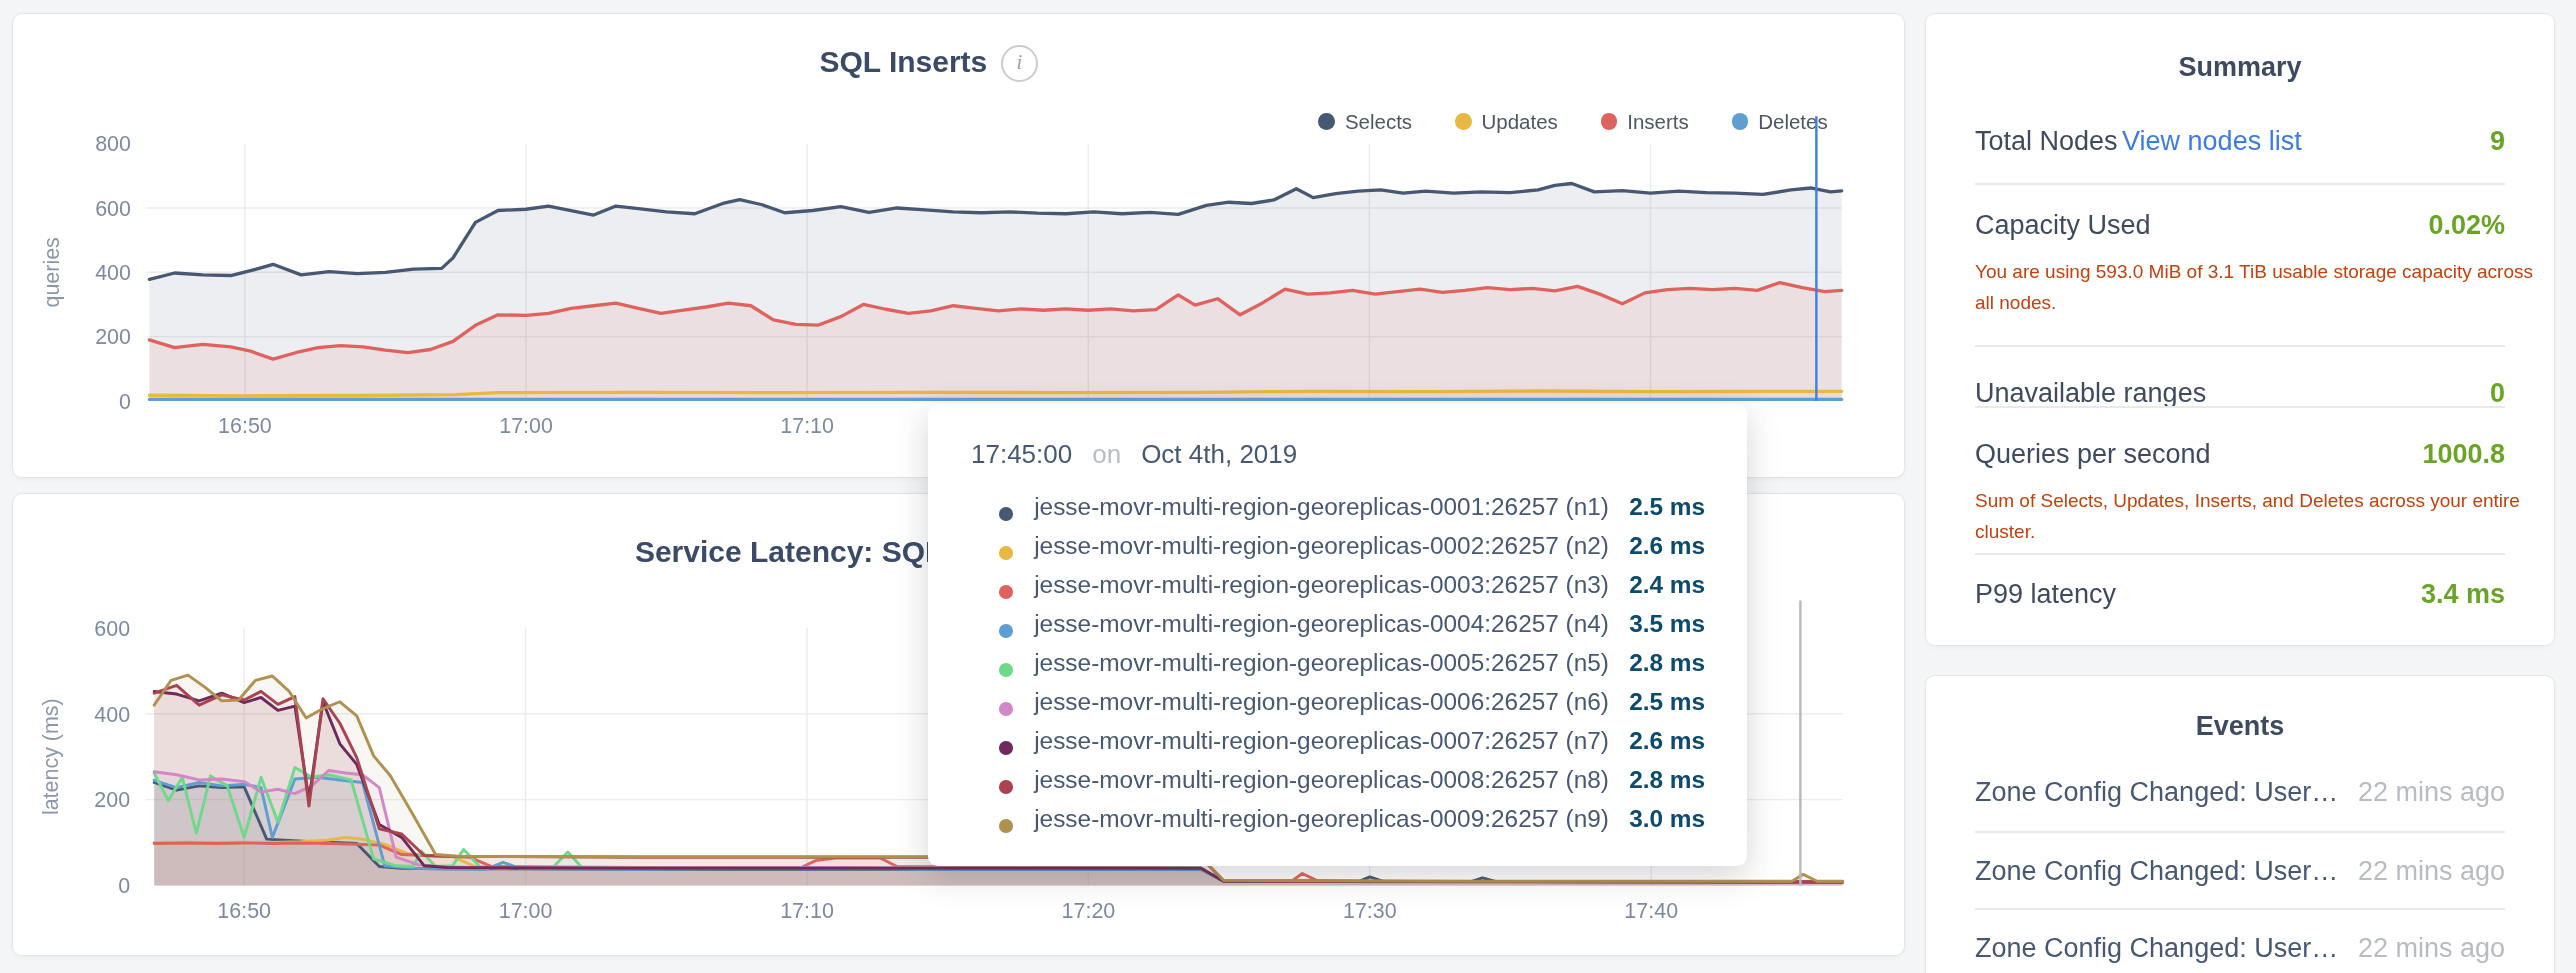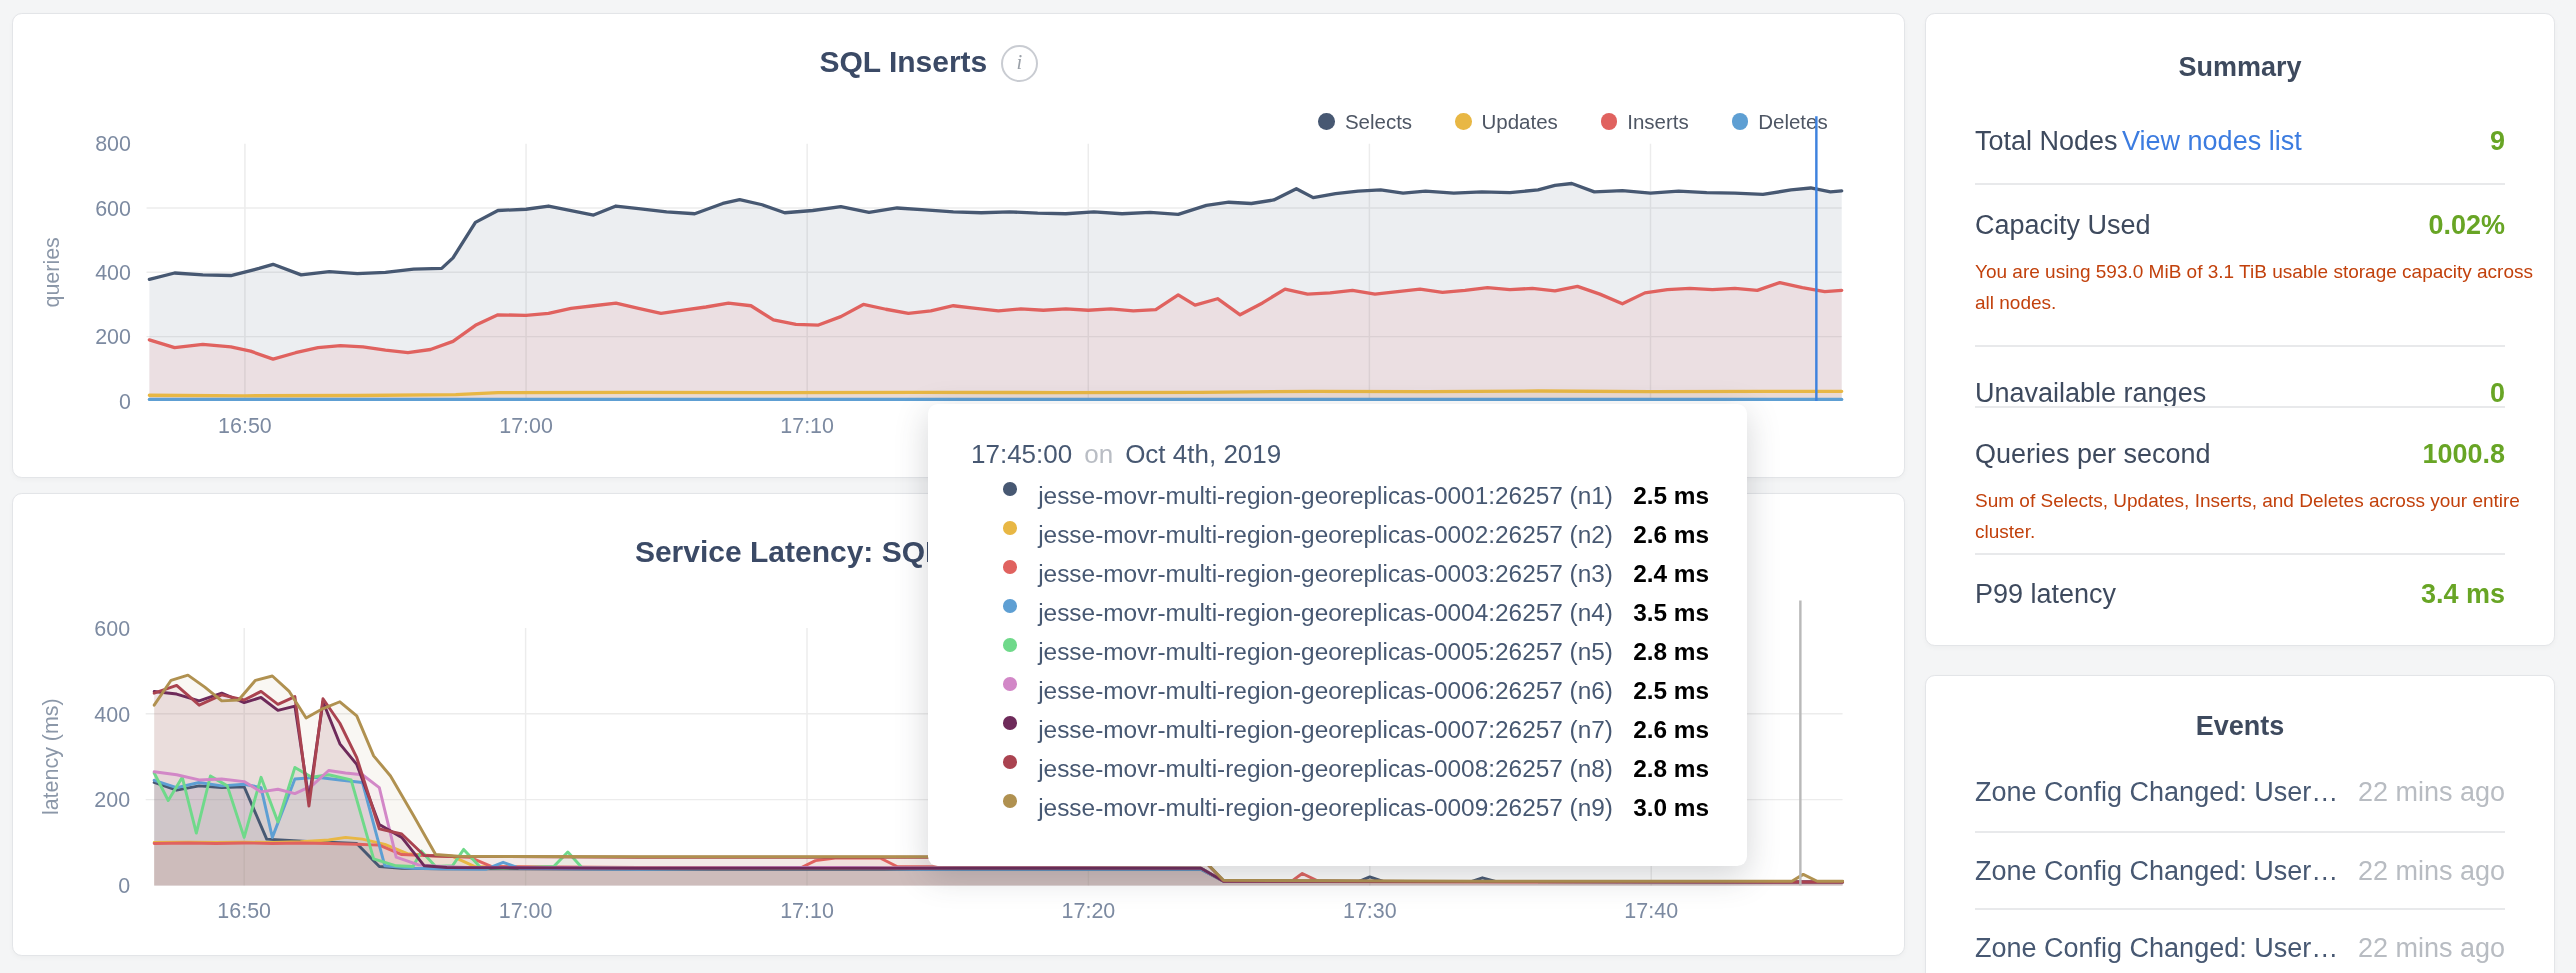--- a/index.html
+++ b/index.html
@@ -22,26 +22,26 @@
   .legend-item{display:flex;align-items:center;gap:9.8px;cursor:pointer;justify-content:center;}
   .legend-dot{width:16.6px;height:16.6px;border-radius:50%;}
   .legend-label{font-size:20.5px;color:#4e5664;}
   svg.chart{position:absolute;left:0;top:0;}
   .tick-label{font-size:22px;fill:#7c8aa1;}
   .axis-unit{font-size:22px;fill:#8b97a8;}
   
   #tooltip{position:absolute;left:928px;top:404px;width:819px;height:462px;background:#fff;
         border-radius:9.8px;box-shadow:0 9.8px 33px rgba(60,64,75,0.22);z-index:50;}
   #tooltip .tt-title{position:absolute;left:43px;top:35px;font-size:26px;color:#475872;}
-  #tooltip .tt-on{color:#b9bdc4;margin:0 12px;}
+  #tooltip .tt-on{color:#b9bdc4;margin:0 20px;}
   #tooltip .tt-rows{position:absolute;left:0;top:78px;right:0;}
-  .tt-row{height:39px;display:flex;align-items:flex-start;padding-left:75px;}
+  .tt-row{height:39px;display:flex;align-items:flex-end;padding-left:47px;margin-left:24px;}
   .tt-dot{width:13.7px;height:13.7px;border-radius:50%;flex:0 0 auto;}
   .tt-name{margin-left:21.5px;width:595px;font-size:24.4px;color:#475872;}
-  .tt-value{font-size:24.4px;font-weight:bold;color:#000000;}
+  .tt-value{font-size:24.4px;font-weight:bold;color:#0c4a6e;}
   
   .side-heading{position:absolute;left:0;right:0;text-align:center;font-size:27px;
         font-weight:bold;color:#3e4a5e;}
   .srow{position:absolute;left:49px;right:49px;}
   .srow.bordered{border-top:2px solid #e8e9eb;}
   .srow-line{display:flex;justify-content:space-between;align-items:baseline;}
   .srow-label{font-size:27px;color:#3e4a5e;}
   .srow-link{font-size:27px;color:#3c7ce0;text-decoration:none;cursor:pointer;}
   .srow-value{font-size:27px;font-weight:bold;color:#68a525;}
   .srow-desc{margin-top:15px;width:568px;font-size:19px;line-height:31px;color:#c2410c;}

